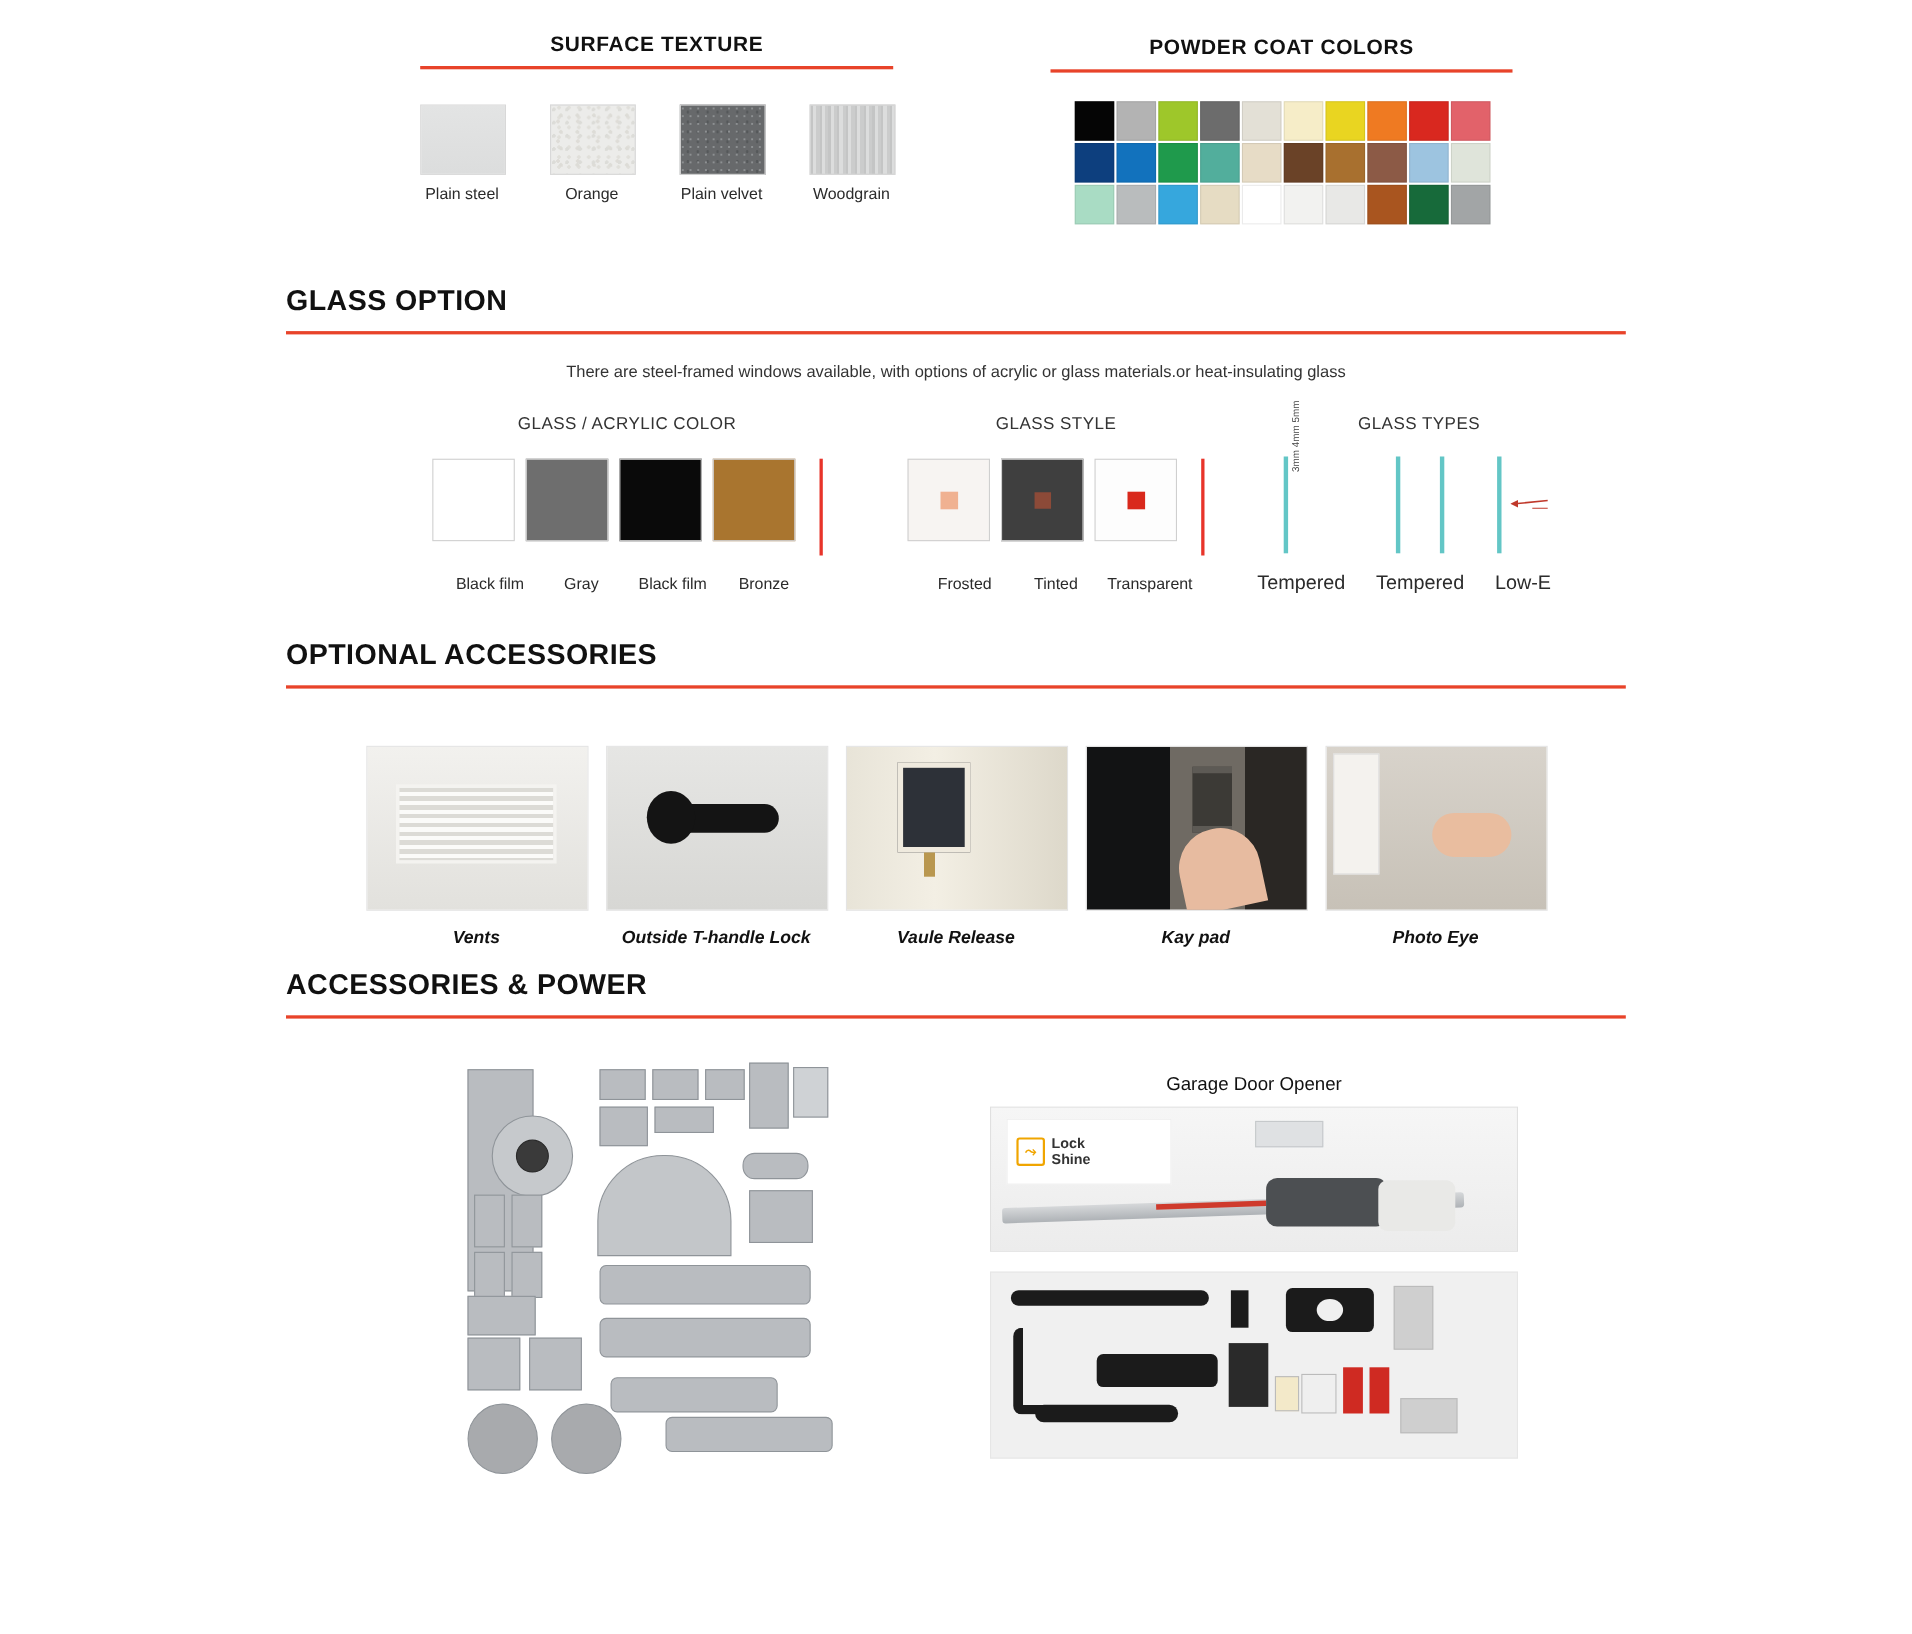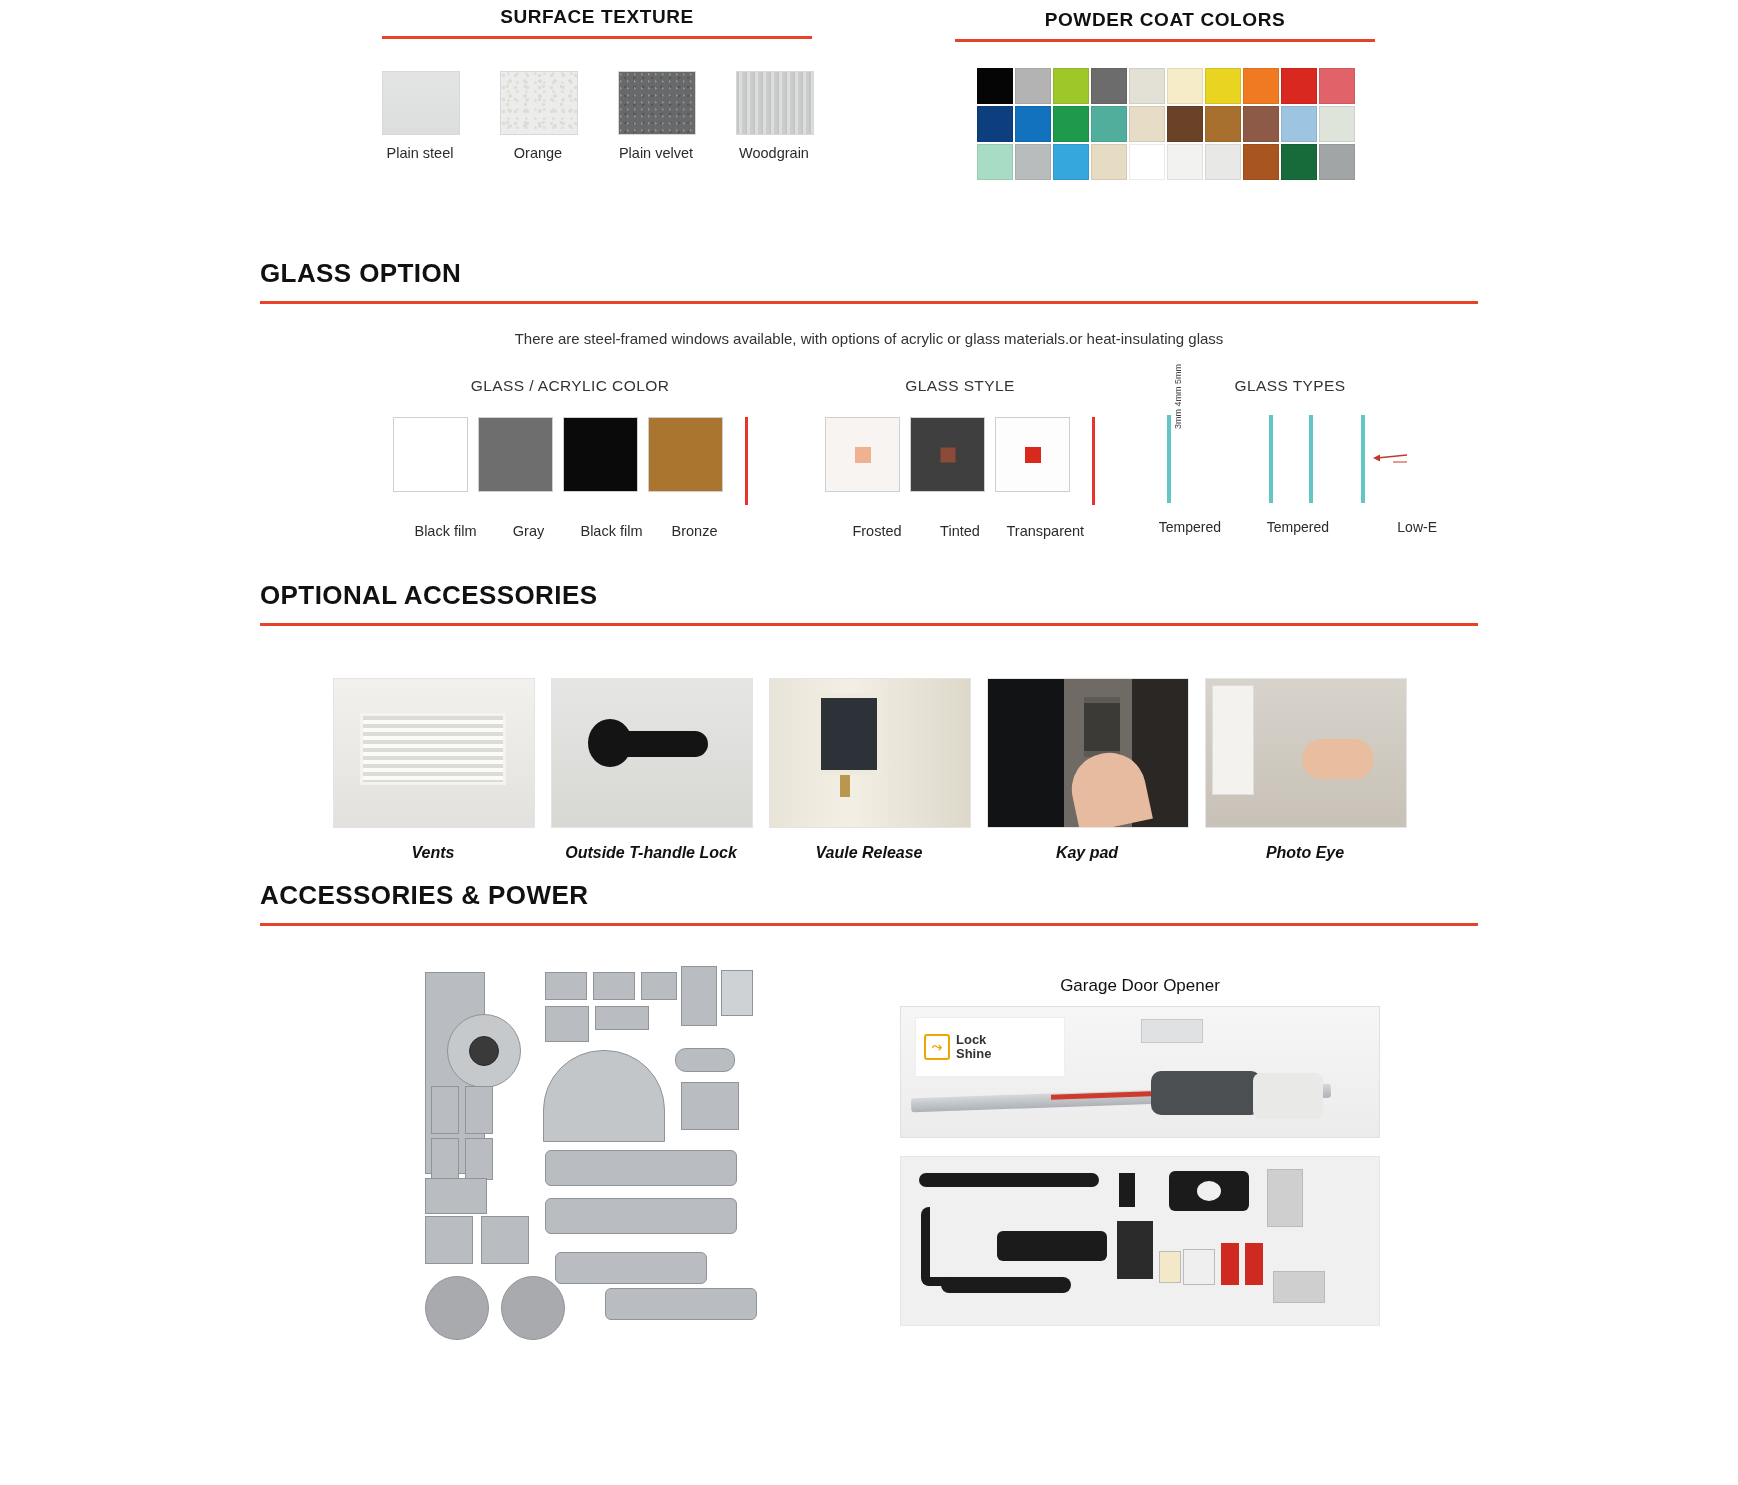--- a/index.html
+++ b/index.html
@@ -31,21 +31,21 @@
   }
   .red-rule {
     height: 3px;
     background: #e8432a;
     width: 100%;
   }
 
   
   .top-wrap {
     position: absolute;
-    top: 6px;
+    top: 30px;
     left: 0;
     width: 1514px;
     height: 210px;
   }
   .panel-surface {
     position: absolute;
     left: 382px;
     top: 0;
     width: 430px;
   }
@@ -267,22 +267,22 @@
     width: 36px; height: 10px;
   }
   .type-labels {
     display: flex;
     justify-content: center;
     gap: 30px;
     margin-top: 16px;
   }
   .type-lab {
     width: 78px;
-    text-align: right;
-    font-size: 14px;
+    text-align: left;
+    font-size: 18px;
     color: #2b2b2b;
   }
 
   
   .opt-sec {
     position: absolute;
     top: 580px;
     left: 260px;
     width: 1218px;
   }

